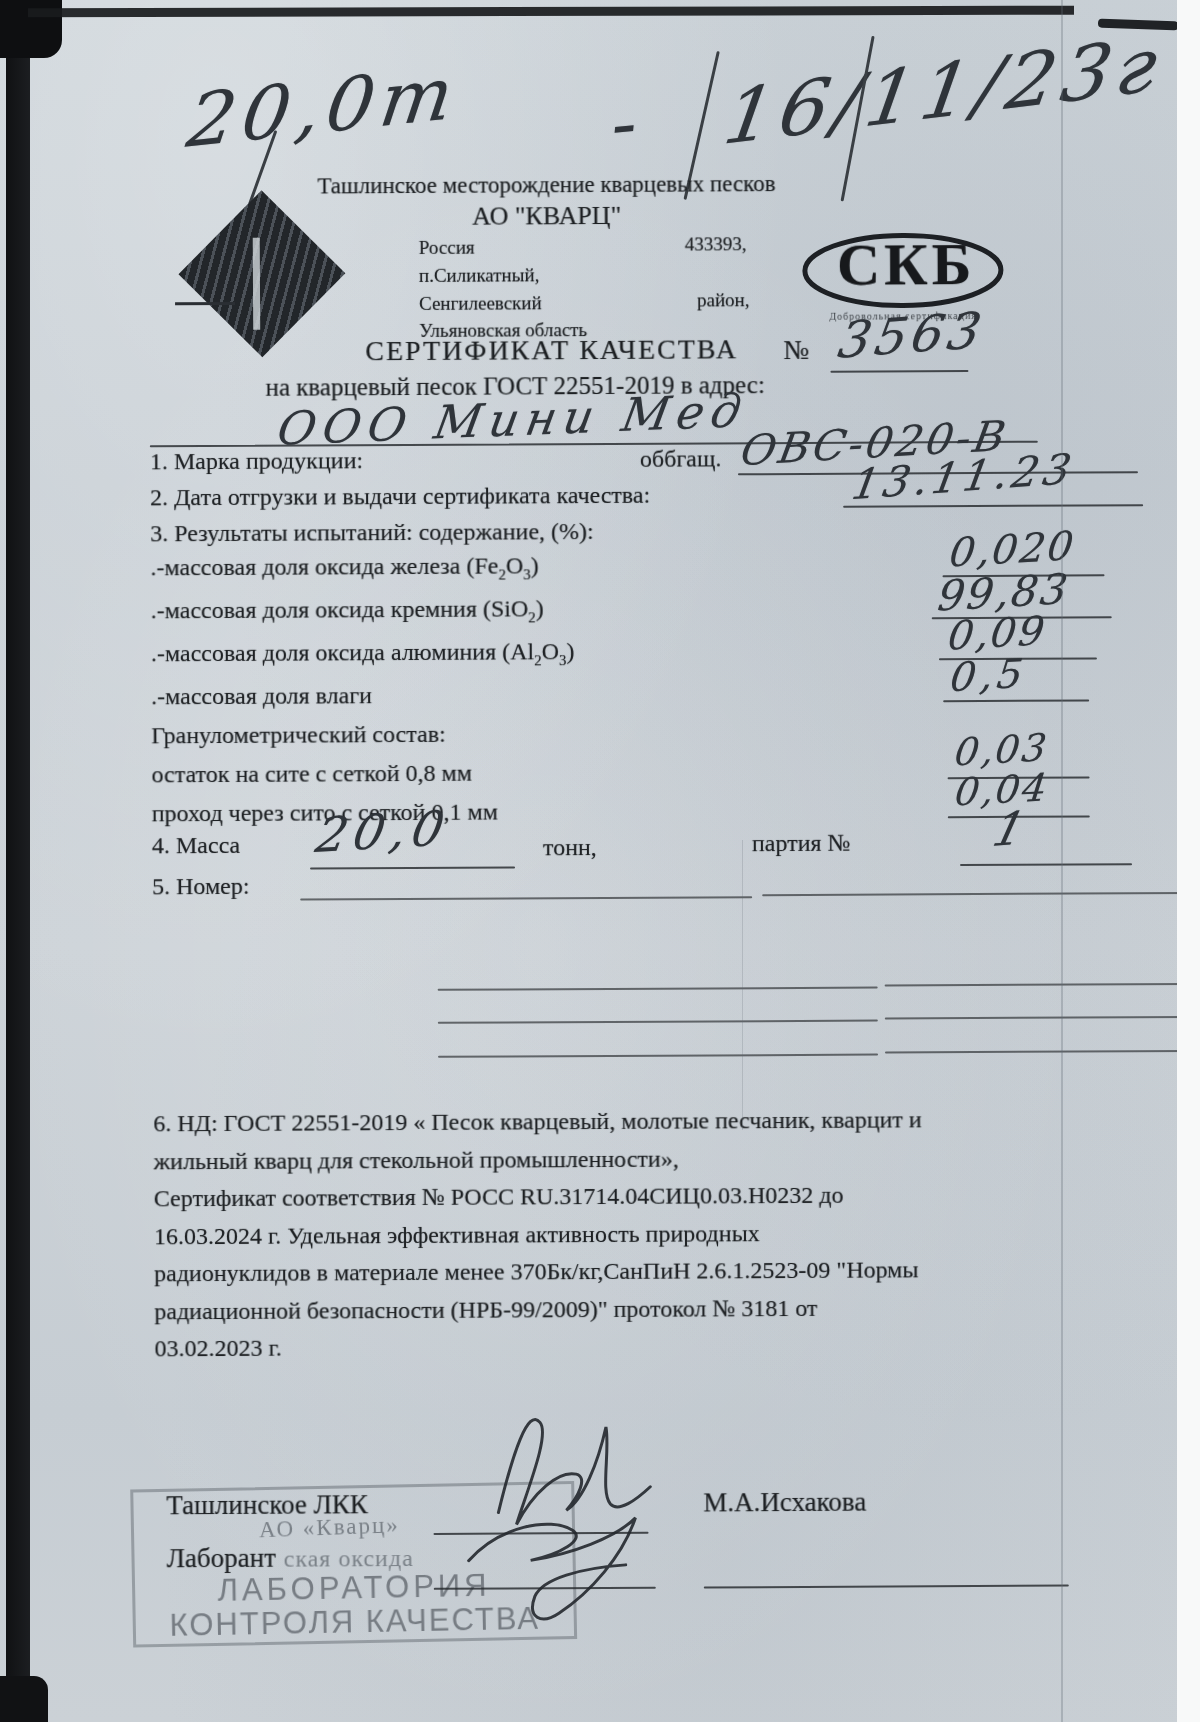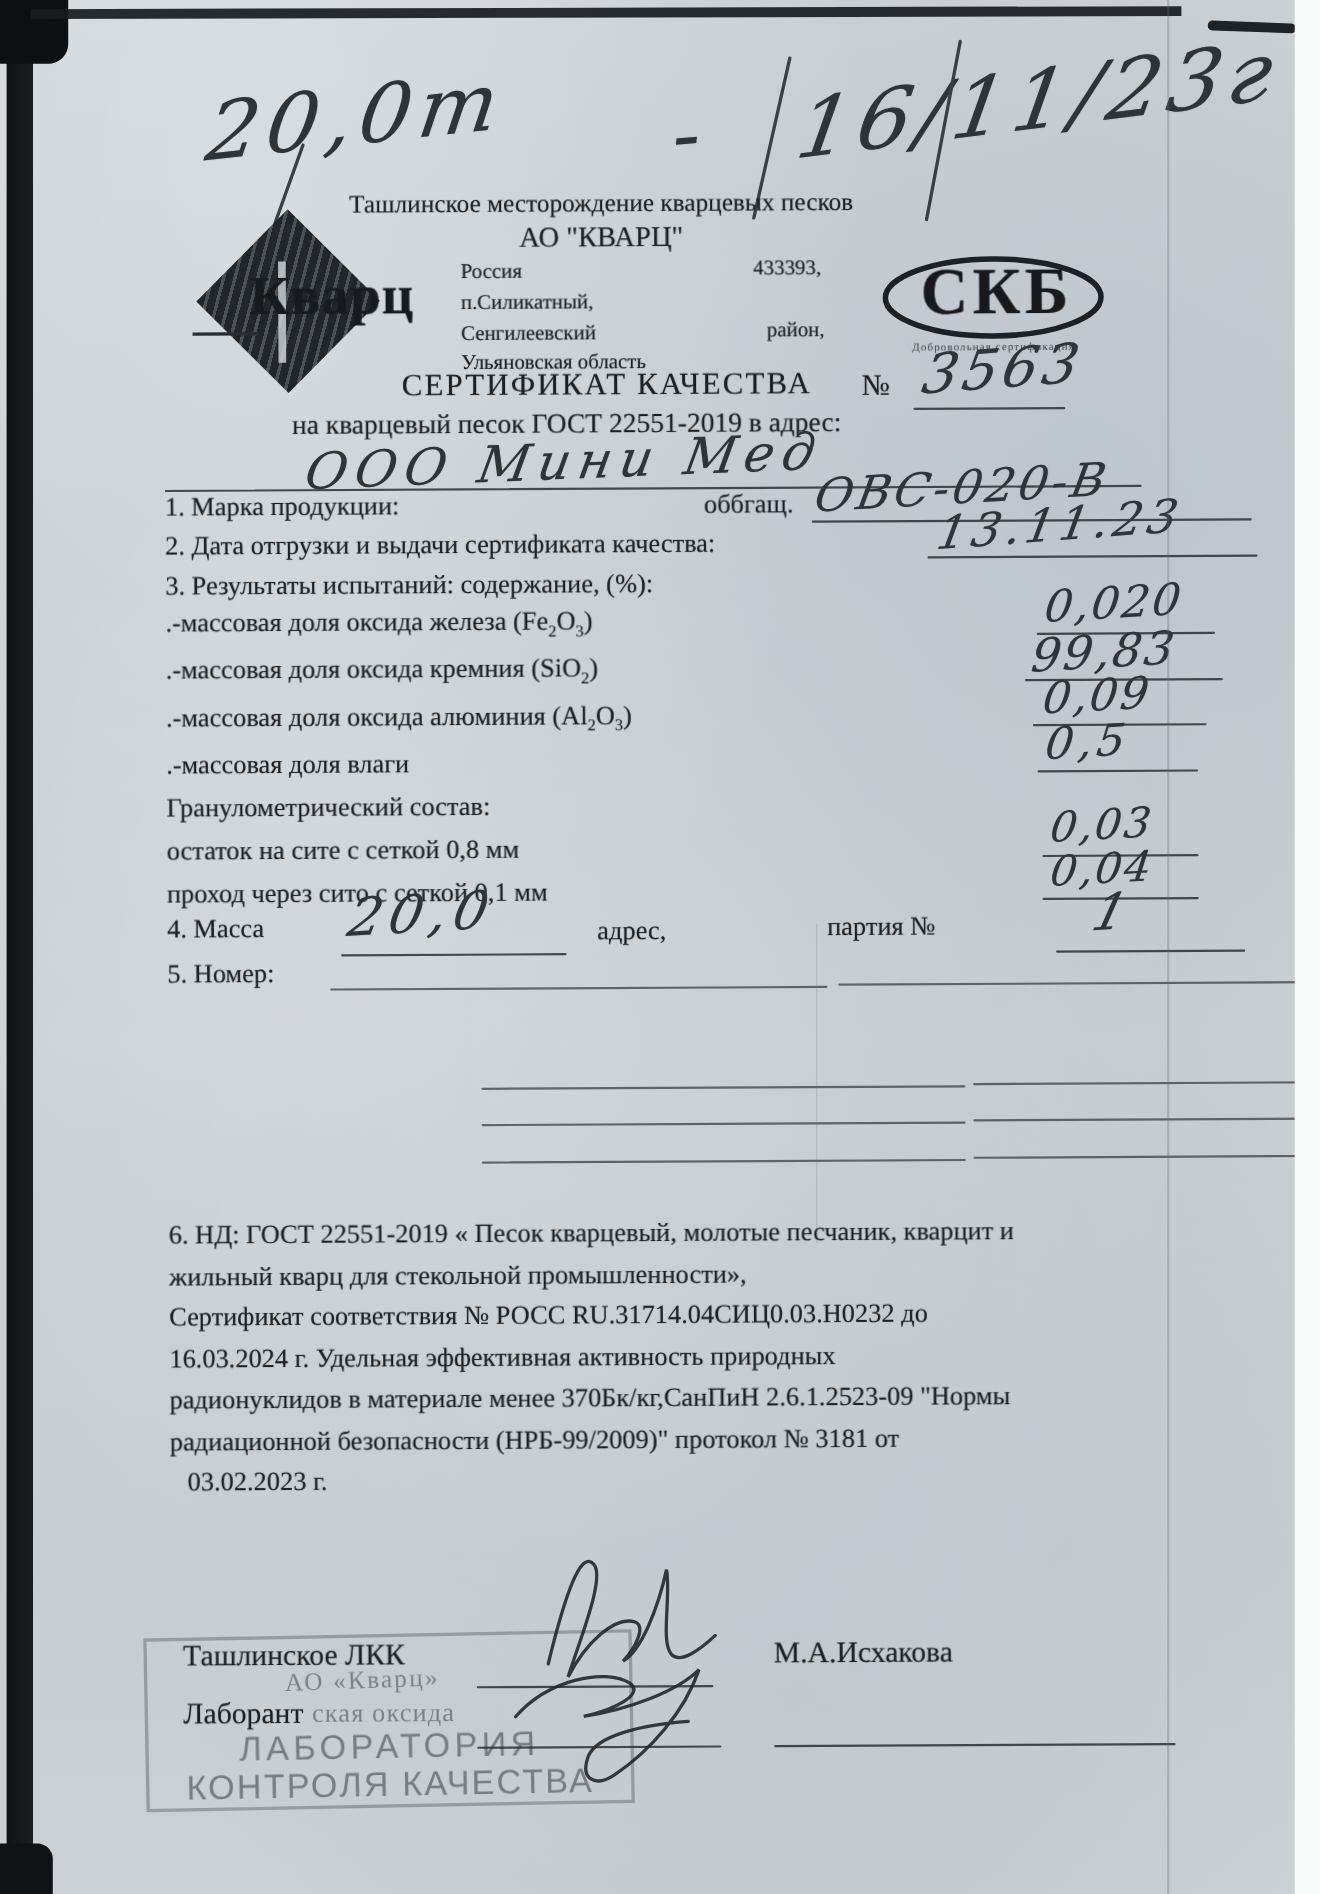--- a/index.html
+++ b/index.html
@@ -40,21 +40,20 @@
     <div class="artifact" style="left:860px;top:36px;width:3px;height:168px;background:#3a3f44;transform:rotate(11deg);border-radius:2px;"></div>
 
     <div class="pr" style="left:155px;top:172px;width:790px;text-align:center;font-size:23px;">Ташлинское месторождение кварцевых песков</div>
     <div class="pr" style="left:155px;top:201px;width:790px;text-align:center;font-size:26px;">АО "КВАРЦ"</div>
 
     <div style="position:absolute;left:178px;top:208px;width:230px;height:135px;">
       <div style="position:absolute;left:28px;top:5px;width:118px;height:118px;transform:rotate(45deg);
                   background:repeating-linear-gradient(60deg,#22262a 0 7px,#4b5158 7px 10px);"></div>
       <div style="position:absolute;left:0px;top:92px;width:60px;height:3px;background:#2a2e33;"></div>
       <div style="position:absolute;left:78px;top:28px;width:7px;height:92px;background:#d3d9dd;opacity:.8;"></div>
-      <span class="pr" style="left:52px;top:30px;font-size:50px;font-weight:bold;letter-spacing:1px;color:#181b1e;filter:blur(.3px);">Кварц</span>
     </div>
 
     <div class="pr" style="left:422px;top:236px;font-size:19px;">Россия</div>
     <div class="pr" style="left:688px;top:234px;font-size:19px;">433393,</div>
     <div class="pr" style="left:422px;top:264px;font-size:19px;">п.Силикатный,</div>
     <div class="pr" style="left:422px;top:292px;font-size:19px;">Сенгилеевский</div>
     <div class="pr" style="left:700px;top:290px;font-size:19px;">район,</div>
     <div class="pr" style="left:422px;top:319px;font-size:19px;">Ульяновская область</div>
 
     <div style="position:absolute;left:800px;top:230px;width:212px;height:100px;">
@@ -116,21 +115,21 @@
     <div class="hw" style="left:956px;top:730px;font-size:38px;letter-spacing:2px;">0,03</div>
     <div class="ul" style="left:948px;top:779px;width:142px;"></div>
 
     <div class="pr" style="left:152px;top:798px;font-size:24px;">проход через сито с сеткой 0,1 мм</div>
     <div class="hw" style="left:956px;top:770px;font-size:38px;letter-spacing:2px;">0,04</div>
     <div class="ul" style="left:948px;top:818px;width:142px;"></div>
 
     <div class="pr" style="left:152px;top:830px;font-size:24px;">4. Масса</div>
     <div class="hw" style="left:318px;top:802px;font-size:48px;letter-spacing:6px;transform:skewX(-14deg) rotate(-3deg);">20,0</div>
     <div class="ul" style="left:310px;top:866px;width:205px;"></div>
-    <div class="pr" style="left:543px;top:834px;font-size:24px;">адрес,</div>
+    <div class="pr" style="left:543px;top:834px;font-size:24px;">тонн,</div>
     <div class="pr" style="left:752px;top:831px;font-size:24px;">партия №</div>
     <div class="hw" style="left:995px;top:804px;font-size:46px;transform:skewX(-18deg) rotate(-4deg);">1</div>
     <div class="ul" style="left:960px;top:866px;width:172px;"></div>
 
     <div class="pr" style="left:152px;top:871px;font-size:24px;">5. Номер:</div>
     <div class="ul thin" style="left:300px;top:897px;width:452px;"></div>
     <div class="ul thin" style="left:762px;top:895px;width:428px;"></div>
 
     <div class="ul thin" style="left:437px;top:988px;width:440px;"></div>
     <div class="ul thin" style="left:884px;top:986px;width:306px;"></div>
@@ -138,21 +137,21 @@
     <div class="ul thin" style="left:884px;top:1019px;width:306px;"></div>
     <div class="ul thin" style="left:437px;top:1055px;width:440px;"></div>
     <div class="ul thin" style="left:884px;top:1053px;width:306px;"></div>
 
     <div class="pr" style="left:152px;top:1108px;font-size:24px;">6. НД: ГОСТ 22551-2019 « Песок кварцевый, молотые песчаник, кварцит и</div>
     <div class="pr" style="left:152px;top:1146px;font-size:24px;">жильный кварц для стекольной промышленности»,</div>
     <div class="pr" style="left:152px;top:1183px;font-size:24px;">Сертификат соответствия № РОСС RU.31714.04СИЦ0.03.Н0232 до</div>
     <div class="pr" style="left:152px;top:1221px;font-size:24px;">16.03.2024 г. Удельная эффективная активность природных</div>
     <div class="pr" style="left:152px;top:1258px;font-size:24px;">радионуклидов в материале менее 370Бк/кг,СанПиН 2.6.1.2523-09 "Нормы</div>
     <div class="pr" style="left:152px;top:1296px;font-size:24px;">радиационной безопасности (НРБ-99/2009)" протокол № 3181 от</div>
-    <div class="pr" style="left:152px;top:1333px;font-size:24px;margin-left:16px;">03.02.2023 г.</div>
+    <div class="pr" style="left:152px;top:1333px;font-size:24px;">03.02.2023 г.</div>
 
     <div class="stamp-box" style="left:128px;top:1484px;width:438px;height:152px;">
       <div class="pr grayt" style="left:125px;top:26px;font-size:23px;letter-spacing:2px;filter:blur(.7px);transform:rotate(-1deg);">АО «Кварц»</div>
       <div class="pr grayt" style="left:0;top:82px;width:438px;text-align:center;font-size:31px;letter-spacing:4px;color:rgba(104,111,118,.85);filter:blur(.5px);font-family:'Liberation Sans',sans-serif;">ЛАБОРАТОРИЯ</div>
       <div class="pr grayt" style="left:-12px;top:116px;width:462px;text-align:center;font-size:31px;letter-spacing:2px;color:rgba(104,111,118,.85);filter:blur(.5px);font-family:'Liberation Sans',sans-serif;">КОНТРОЛЯ КАЧЕСТВА</div>
     </div>
 
     <div class="pr" style="left:163px;top:1488px;font-size:27px;">Ташлинское ЛКК</div>
     <div class="pr" style="left:163px;top:1541px;font-size:27px;">Лаборант</div>
     <div class="pr grayt" style="left:280px;top:1544px;font-size:24px;letter-spacing:1px;filter:blur(.7px);">ская оксида</div>

